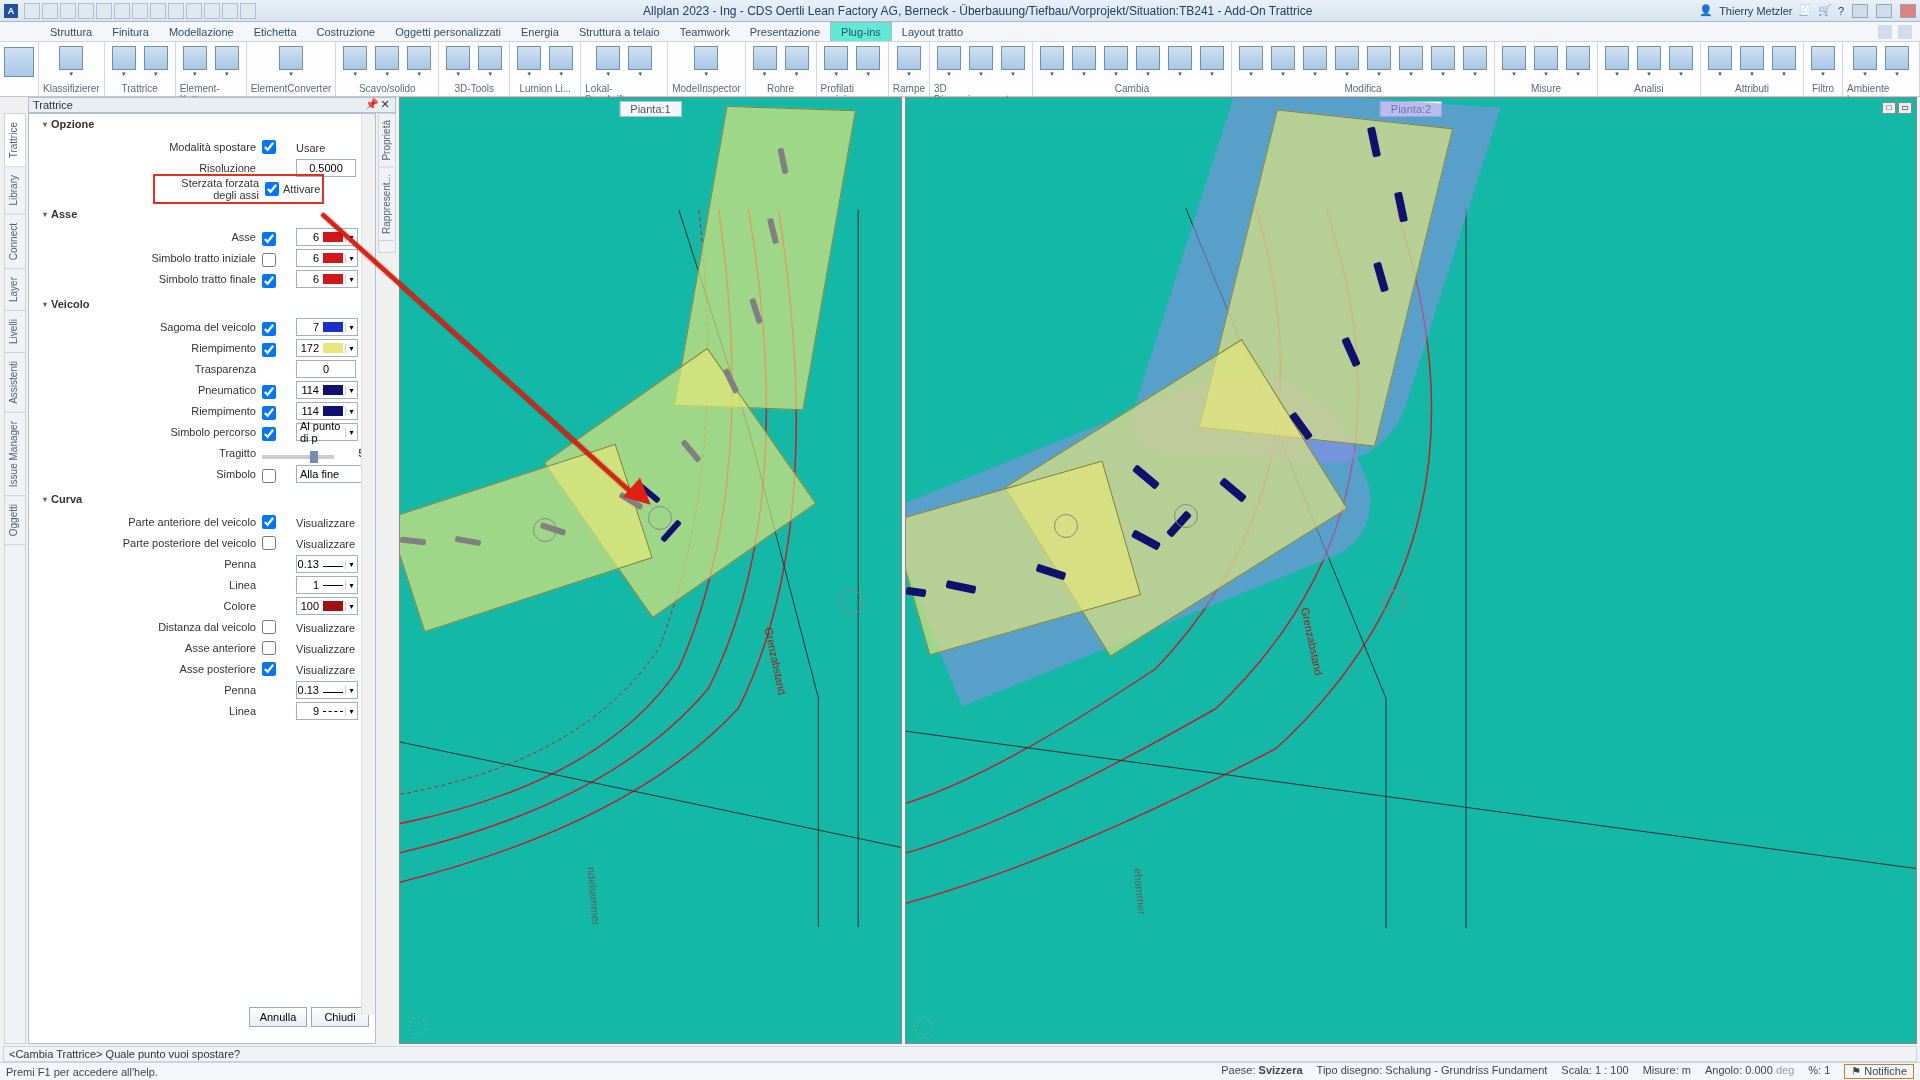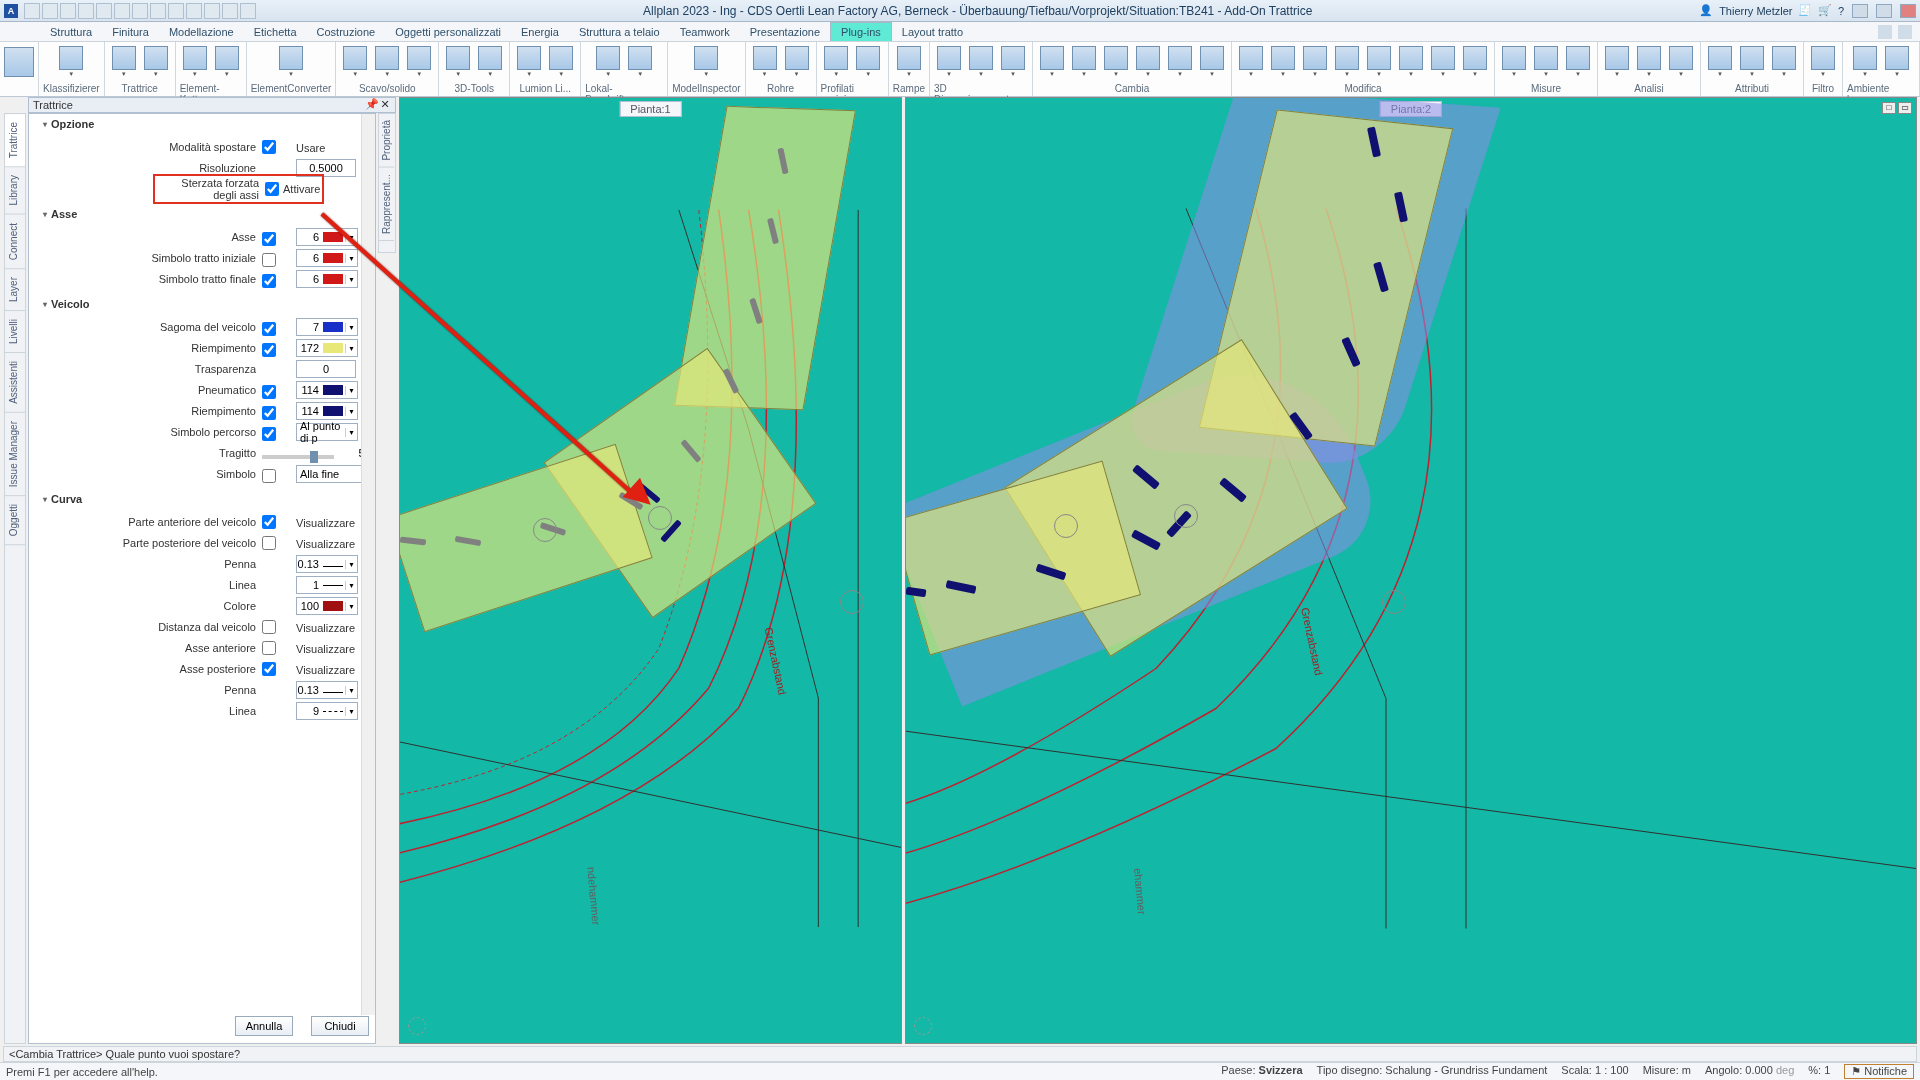--- a/index.html
+++ b/index.html
@@ -55,21 +55,21 @@
 .panel .row .lbl { flex: 0 0 225px; text-align: right; padding-right: 6px; color: #333; }
 .panel .row .chk { width: 14px; height: 14px; margin-right: 4px; }
 .panel .row .val { display: flex; align-items: flex-end; gap: 16px; }
 .panel .row input[type=text] { width: 60px; height: 18px; border: 1px solid #a0b0c0; text-align: center; padding: 0 2px; }
 .panel .row .combo { display: flex; align-items: center; border: 1px solid #a0b0c0; height: 18px; width: 62px; background: #fff; }
 .panel .row .combo .num { width: 24px; text-align: right; padding-right: 2px; }
 .panel .row .combo .sw { flex: 1; height: 10px; margin: 0 2px; }
 .panel .row .combo .dd { width: 12px; text-align: center; border-left: 1px solid #ccc; font-size: 8px; }
 .panel .row .chklbl { color: #333; }
 .panel .highlight { border: 2px solid #e03020; padding: 1px 2px; display: flex; align-items: center; }
-.panel .btnrow { position: absolute; bottom: 7px; right: 6px; display: flex; gap: 18px; margin-top: 37px; }
+.panel .btnrow { position: absolute; bottom: 16px; right: 6px; display: flex; gap: 4px; margin-top: 37px; }
 .panel .btn { width: 58px; height: 20px; border: 1px solid #9ab; background: linear-gradient(#fff,#e8eef4); text-align: center; line-height: 18px; cursor: pointer; }
 .panel .slider { width: 72px; height: 4px; background: #ccc; position: relative; }
 .panel .slider .thumb { position: absolute; width: 8px; height: 12px; background: #7090b0; top: -4px; left: 48px; }
 
 
 .viewport { position: absolute; top: 97px; bottom: 36px; background: #14b8a6; border: 1px solid #888; overflow: hidden; }
 .vp1 { left: 399px; width: 503px; }
 .vp2 { left: 905px; right: 3px; }
 .vp-label { position: absolute; top: 3px; left: 50%; transform: translateX(-50%); background: #f4f6f9; border: 1px solid #b0c0d0; padding: 1px 10px; font-size: 11px; color: #556; }
 .vp-ctrl { position: absolute; top: 4px; right: 4px; display: flex; gap: 2px; }

